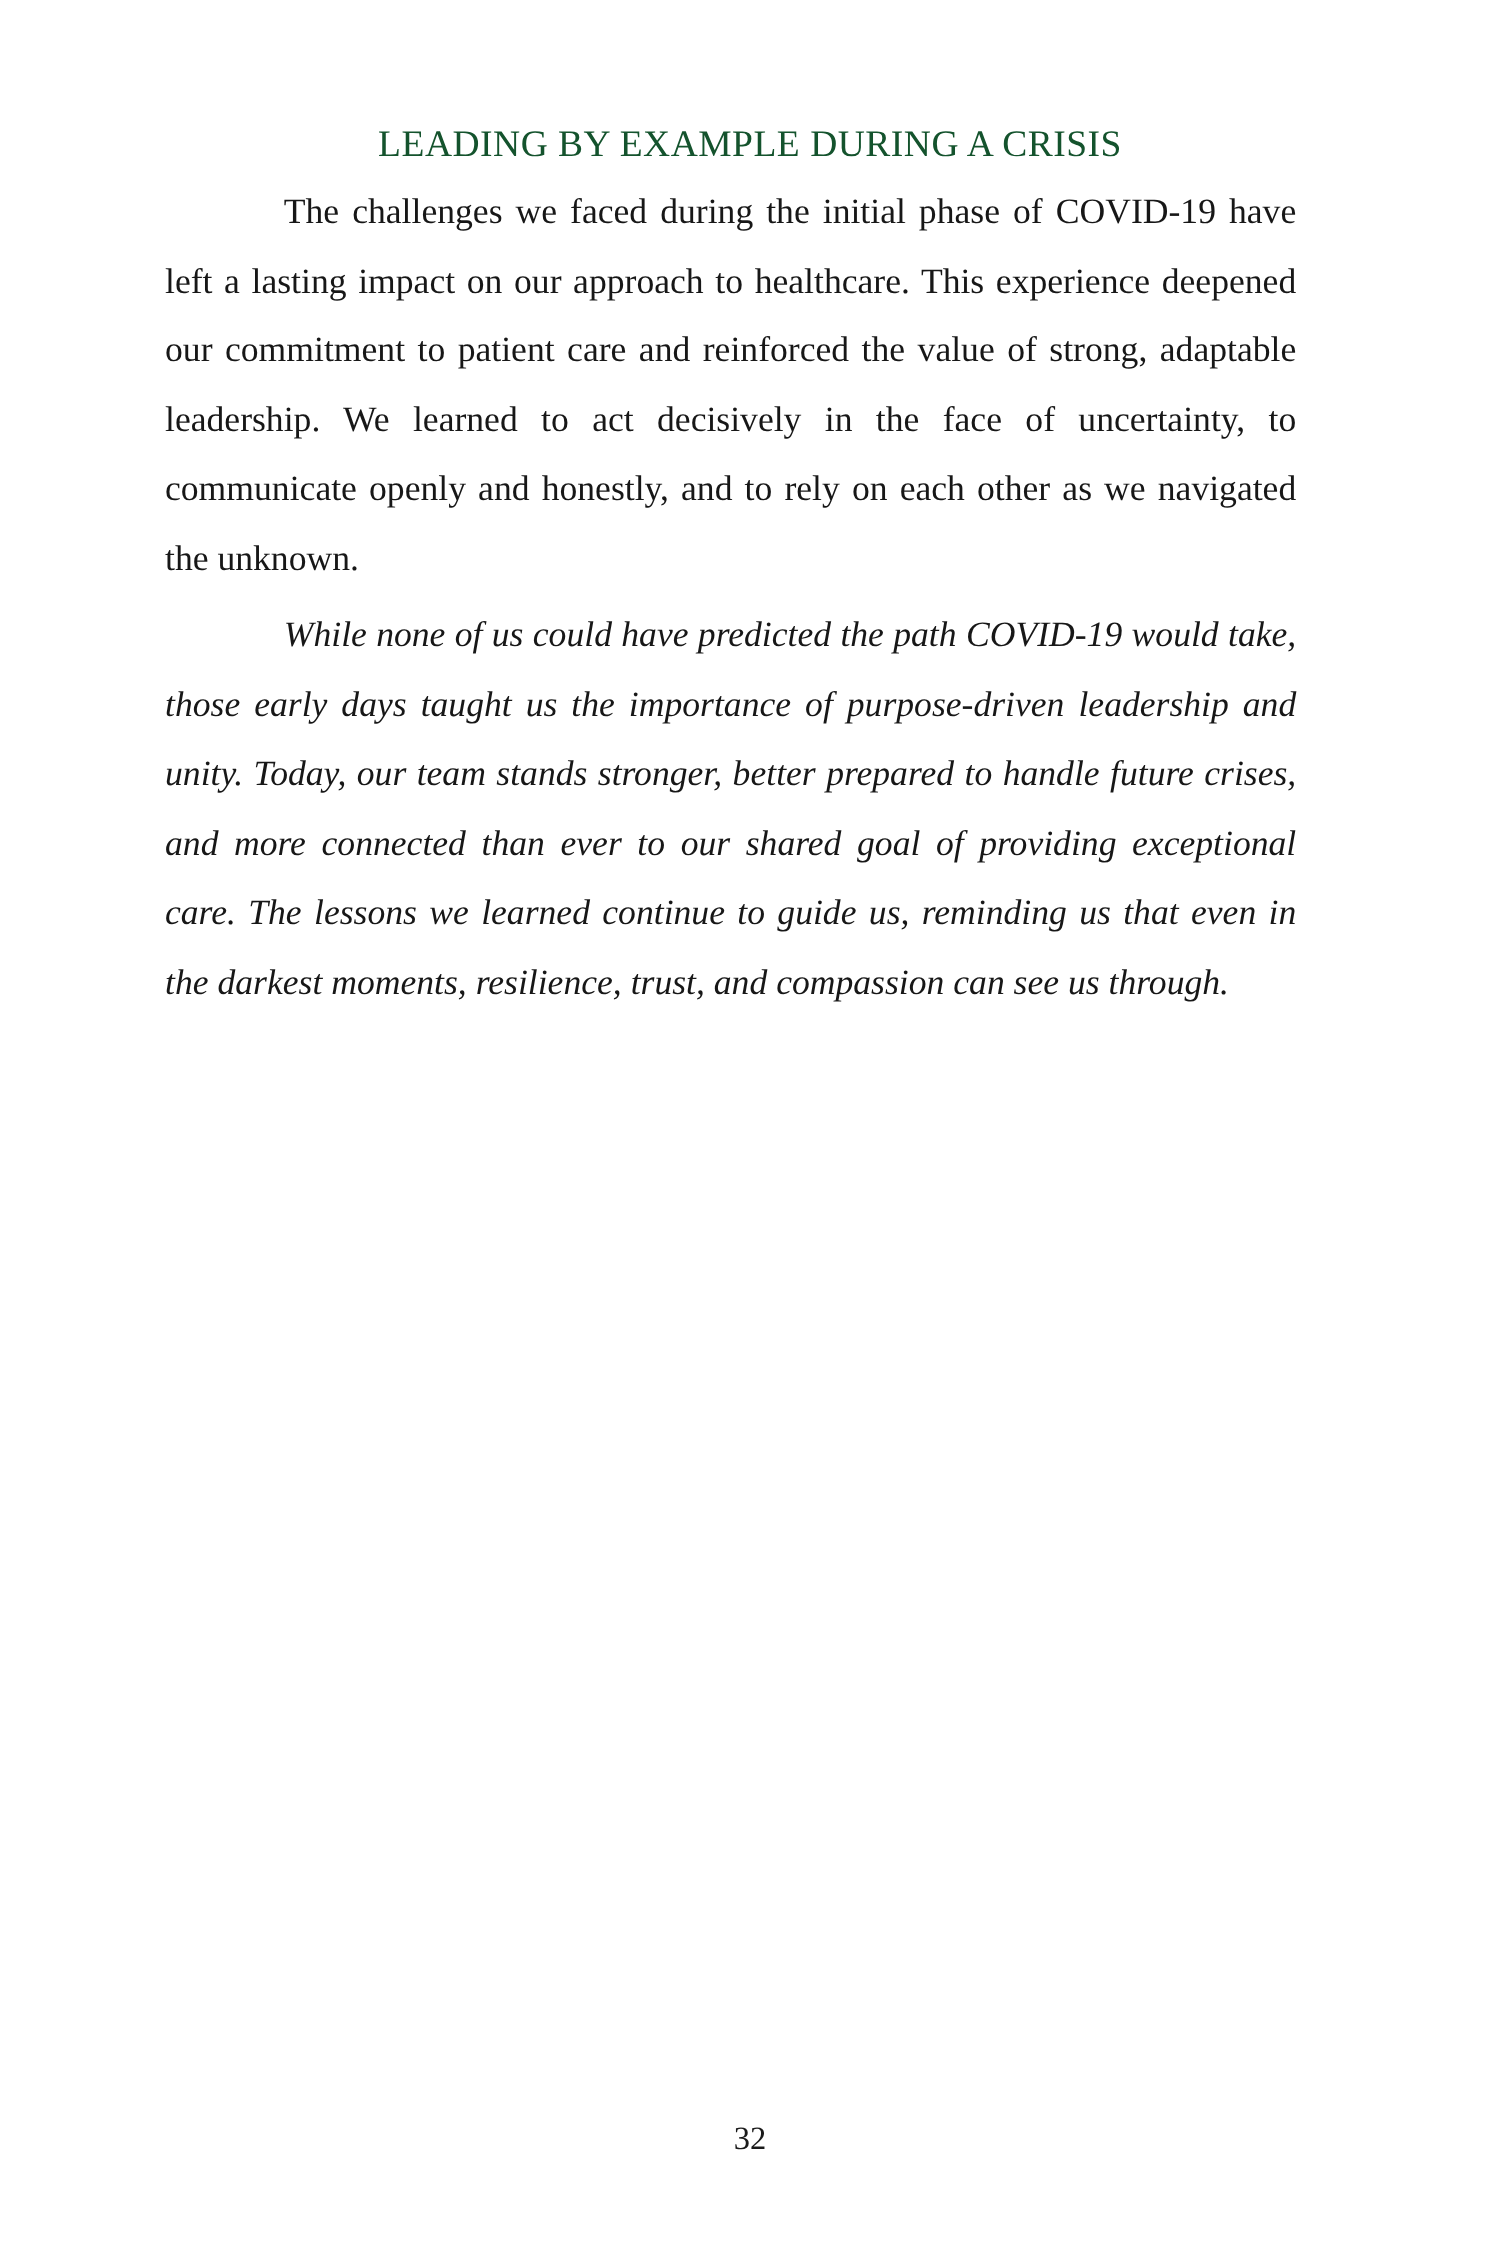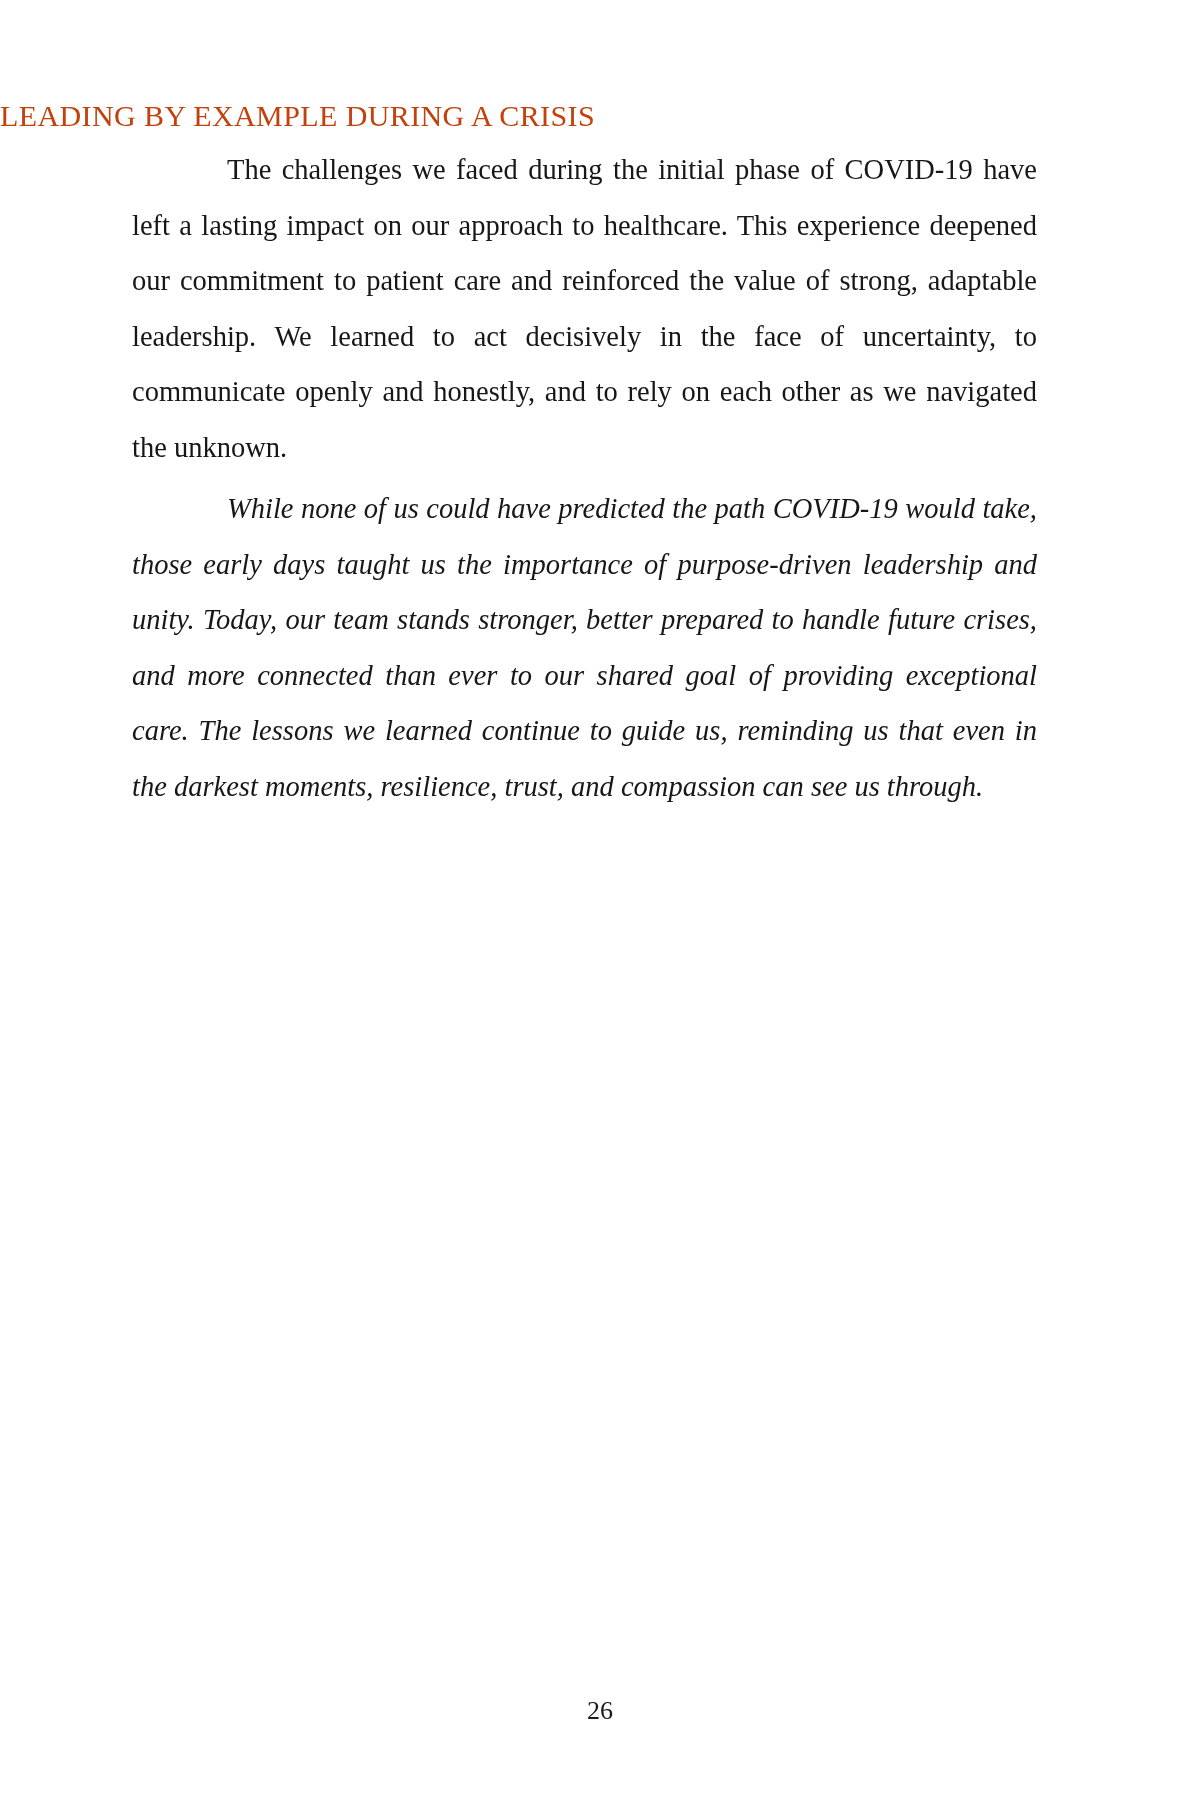--- a/index.html
+++ b/index.html
@@ -27,22 +27,22 @@
     position: absolute;
     left: 132px;
     top: 0;
     width: 905px;
   }
 
   .chapter-header {
     font-family: "Liberation Serif", "DejaVu Serif", serif;
     font-size: 30px;
     letter-spacing: 0.4px;
-    text-align: left;
-    color: #c2410c;
+    text-align: center;
+    color: #14532d;
     margin-top: 98px;
     margin-bottom: 12px;
     font-weight: 400;
     line-height: 1.2;
     white-space: nowrap;
   }
 
   .body-text {
     margin: 0;
     font-size: 28.5px;
@@ -80,15 +80,15 @@
 <div class="page">
 
   <h1 class="chapter-header">LEADING BY EXAMPLE DURING A CRISIS</h1>
 
   <div class="content">
     <p class="body-text first">The challenges we faced during the initial phase of COVID-19 have left a lasting impact on our approach to healthcare. This experience deepened our commitment to patient care and reinforced the value of strong, adaptable leadership. We learned to act decisively in the face of uncertainty, to communicate openly and honestly, and to rely on each other as we navigated the unknown.</p>
 
     <p class="body-text second">While none of us could have predicted the path COVID-19 would take, those early days taught us the importance of purpose-driven leadership and unity. Today, our team stands stronger, better prepared to handle future crises, and more connected than ever to our shared goal of providing exceptional care. The lessons we learned continue to guide us, reminding us that even in the darkest moments, resilience, trust, and compassion can see us through.</p>
   </div>
 
-  <div class="page-number">26</div>
+  <div class="page-number">32</div>
 
 </div>
 
 </body></html>

